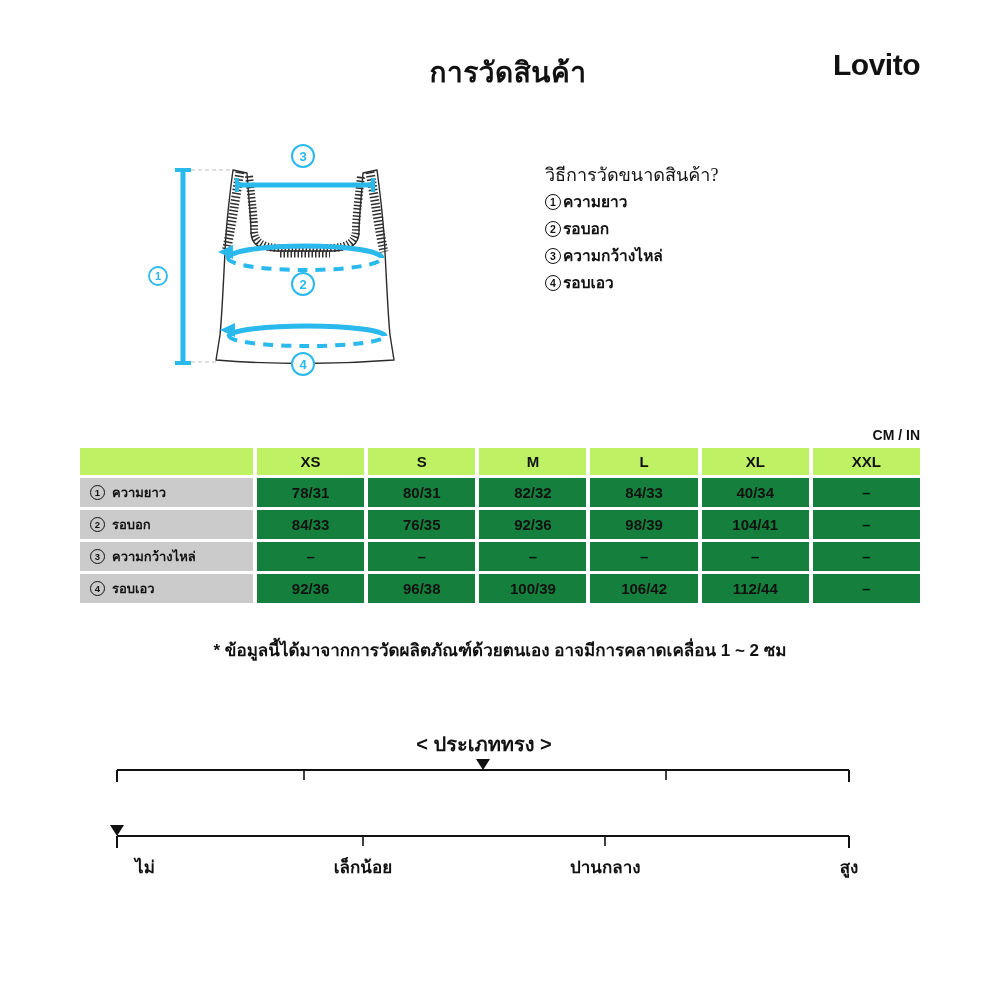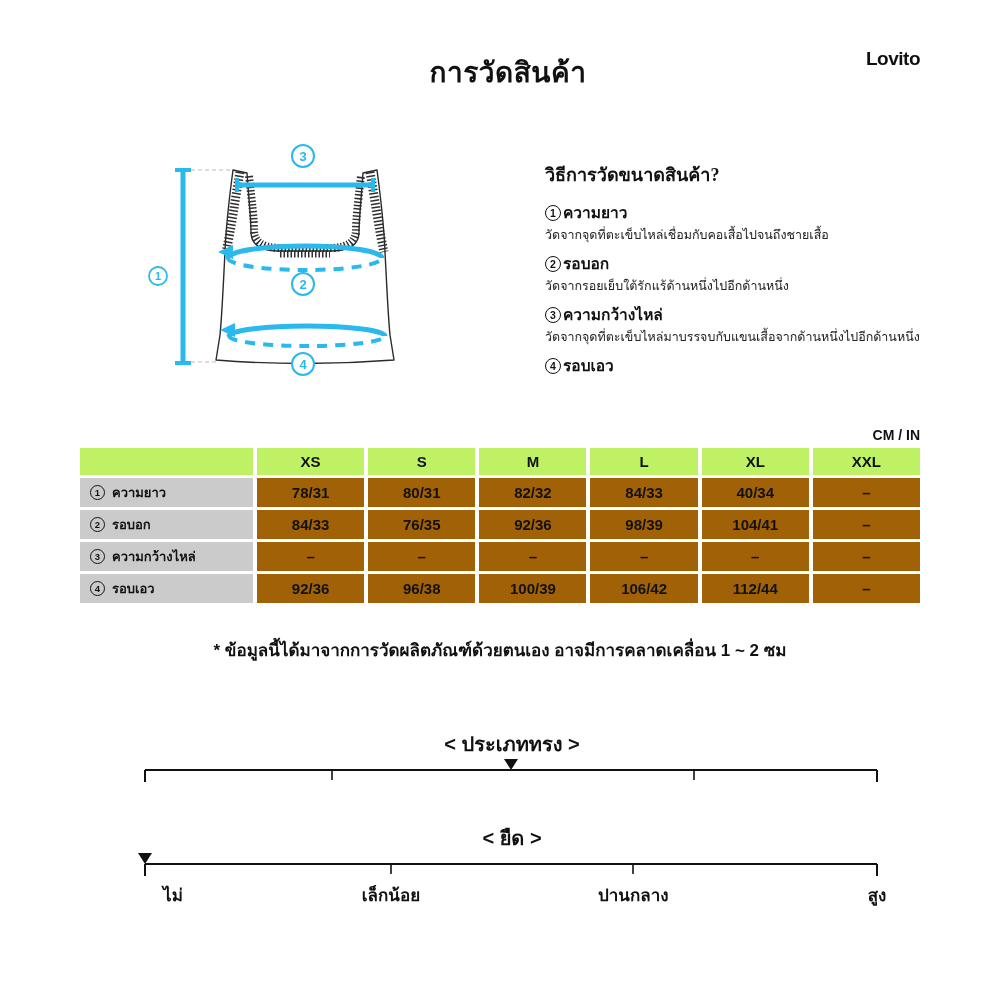--- a/index.html
+++ b/index.html
@@ -2,53 +2,53 @@
 <html><head>
 <meta charset="utf-8">
 <style>
   * { margin:0; padding:0; box-sizing:border-box; }
   html,body { width:1000px; height:1000px; background:#fff; color:#111;
     font-family:"Liberation Sans","DejaVu Sans",sans-serif; overflow:hidden; position:relative; }
 
   
   .page-title { position:absolute; top:50px; left:8px; width:1000px; text-align:center;
     font-size:28px; font-weight:700; letter-spacing:.5px; }
-  .brand { position:absolute; top:48px; right:80px; font-size:19px; font-weight:800; letter-spacing:-.5px; }
+  .brand { position:absolute; top:48px; right:80px; font-size:30px; font-weight:800; letter-spacing:-.5px; }
 
   
   .diagram { position:absolute; left:130px; top:140px; width:400px; height:255px; }
 
   
   .instructions { position:absolute; left:545px; top:160px; width:400px;
     font-family:"Liberation Serif","DejaVu Serif",serif; }
-  .instr-title { font-size:18px; font-weight:700; margin-bottom:11px; font-family:"Liberation Serif",serif; }
+  .instr-title { font-size:18px; font-weight:400; font-family:"Liberation Serif",serif; }
   .instr-label { font-size:15.5px; font-weight:700; margin-bottom:2px; display:flex; align-items:center; }
   .instr-desc { font-size:12.5px; color:#222; margin-bottom:8px; line-height:16px; }
   .circ { display:inline-flex; align-items:center; justify-content:center;
     width:16px; height:16px; border:1.2px solid #111; border-radius:50%;
     font-size:10.5px; font-weight:700; margin-right:2px; flex:none;
     font-family:"Liberation Sans",sans-serif; }
 
   
   .unit-label { position:absolute; top:427px; right:80px; font-size:14px; font-weight:700; }
   .size-table { position:absolute; left:80px; top:448px; width:840px;
     display:grid; grid-template-columns:173px repeat(6,1fr);
     grid-template-rows:27px repeat(4,29px); gap:3px 4px; background:#fff; }
   .size-table .cell { display:flex; align-items:center; justify-content:center; }
   .hdr { background:#bef264; font-size:15px; font-weight:700; }
   .rowlabel { background:#cbcbcb; font-size:13px; font-weight:700; justify-content:flex-start !important; padding-left:10px; }
   .rowlabel .circ { width:15px; height:15px; font-size:9.5px; margin-right:7px; border-width:1px; }
-  .val { background:#a16207; font-size:15px; font-weight:700; }
+  .val { background:#15803d; font-size:15px; font-weight:700; }
 
   
   .note { position:absolute; top:636px; left:0; width:1000px; text-align:center;
     font-size:17px; font-weight:700; }
 
   
-  .scale { position:absolute; left:92px; width:840px; }
+  .scale { position:absolute; left:64px; width:840px; }
   #scale-0 { top:728px; } #scale-1 { top:822px; }
   .scale-title { text-align:center; font-size:20px; font-weight:700; height:28px; }
   .scale-svg { display:block; margin-top:2px; }
   .scale-labels { position:relative; height:26px; margin-top:1px; }
   .scale-label { position:absolute; top:0; transform:translateX(-50%); white-space:nowrap;
     font-size:17px; font-weight:700; }
 </style>
 </head>
 <body>
 
@@ -98,31 +98,28 @@
   </svg>
 </div>
 
 <div class="instructions">
   <div class="instr-title">วิธีการวัดขนาดสินค้า?</div>
   <div id="instr-items">
       <div class="instr-label">
         <span class="circ">1</span>
         <span>ความยาว</span>
       </div>
-      <div class="instr-desc">วัดจากจุดที่ตะเข็บไหล่เชื่อมกับคอเสื้อไปจนถึงชายเสื้อ</div>
       <div class="instr-label">
         <span class="circ">2</span>
         <span>รอบอก</span>
       </div>
-      <div class="instr-desc">วัดจากรอยเย็บใต้รักแร้ด้านหนึ่งไปอีกด้านหนึ่ง</div>
       <div class="instr-label">
         <span class="circ">3</span>
         <span>ความกว้างไหล่</span>
       </div>
-      <div class="instr-desc">วัดจากจุดที่ตะเข็บไหล่มาบรรจบกับแขนเสื้อจากด้านหนึ่งไปอีกด้านหนึ่ง</div>
       <div class="instr-label">
         <span class="circ">4</span>
         <span>รอบเอว</span>
       </div>
     </div>
 </div>
 
 <div class="unit-label">CM / IN</div>
 <div class="size-table" id="size-table">
     <div class="cell hdr"></div>
@@ -182,21 +179,20 @@
     <line x1="53" y1="12" x2="785" y2="12" stroke="#111" stroke-width="2"></line>
     <line x1="53" y1="12" x2="53" y2="24" stroke="#111" stroke-width="2"></line>
     <line x1="785" y1="12" x2="785" y2="24" stroke="#111" stroke-width="2"></line>
     <line x1="240" y1="12" x2="240" y2="22" stroke="#111" stroke-width="1.6"></line>
     <line x1="602" y1="12" x2="602" y2="22" stroke="#111" stroke-width="1.6"></line>
     <polygon points="-7,0 7,0 0,11" fill="#111" transform="translate(419 1)"></polygon>
   </svg>
 </div>
 
 <div class="scale" id="scale-1">
-  <div class="scale-title">&lt; ยืด &gt;</div>
   <svg class="scale-svg" width="840" height="28">
     <line x1="53" y1="12" x2="785" y2="12" stroke="#111" stroke-width="2"></line>
     <line x1="53" y1="12" x2="53" y2="24" stroke="#111" stroke-width="2"></line>
     <line x1="785" y1="12" x2="785" y2="24" stroke="#111" stroke-width="2"></line>
     <line x1="299" y1="12" x2="299" y2="22" stroke="#111" stroke-width="1.6"></line>
     <line x1="541" y1="12" x2="541" y2="22" stroke="#111" stroke-width="1.6"></line>
     <polygon points="-7,0 7,0 0,11" fill="#111" transform="translate(53 1)"></polygon>
   </svg>
   <div class="scale-labels">
       <div class="scale-label" style="left: 53px; margin-left: 28px;">ไม่</div>

